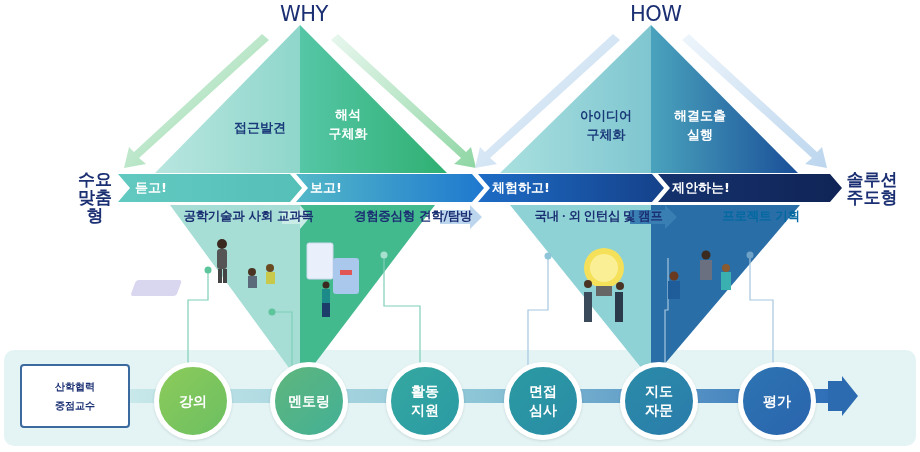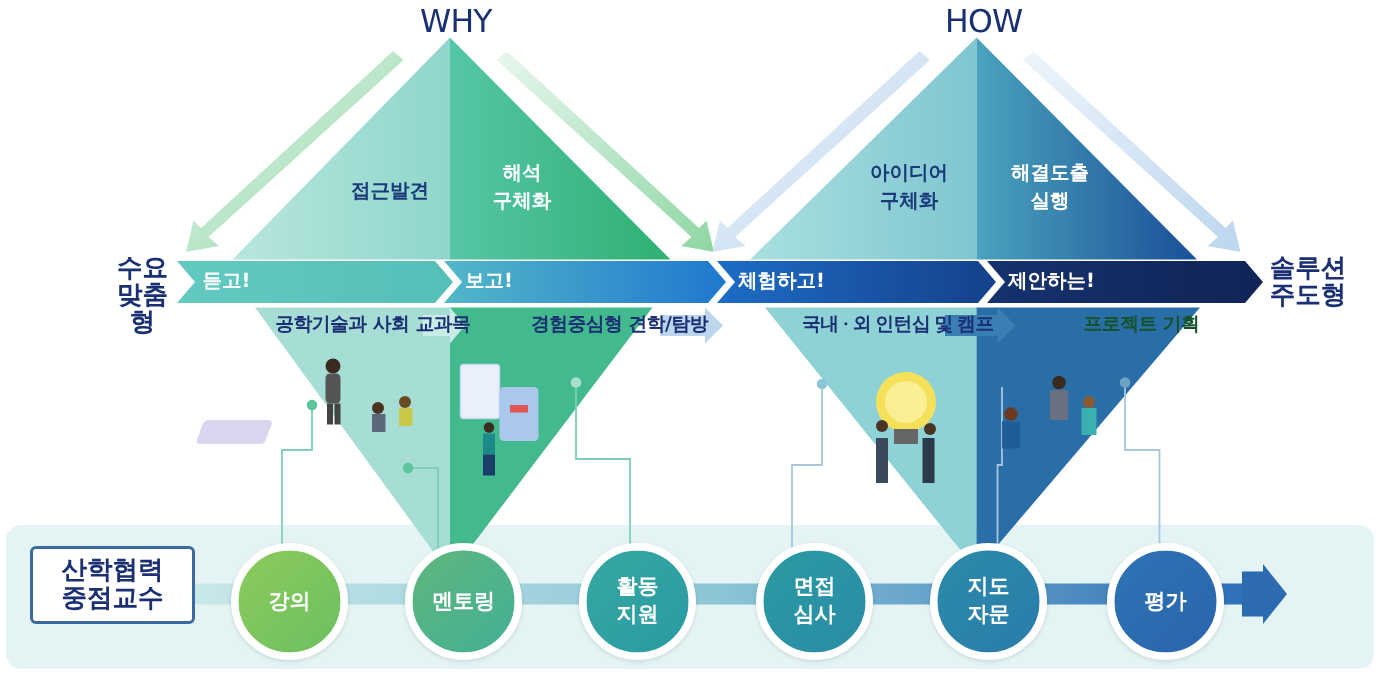--- a/index.html
+++ b/index.html
@@ -5,25 +5,25 @@
   html, body { margin: 0; padding: 0; background: #ffffff; }
   body { width: 920px; height: 452px; position: relative; overflow: hidden;
          font-family: "DejaVu Sans", "Liberation Sans", sans-serif; }
   .abs { position: absolute; }
   .title { font-weight: normal; color: #1b2f73; font-size: 21px; letter-spacing: -0.5px; }
   .tri-label { color: #1b3a7a; font-size: 13px; font-weight: bold; text-align: center; line-height: 19px; }
   .tri-label.light { color: #ffffff; }
   .side-label { color: #1b2f73; font-size: 17px; font-weight: bold; text-align: center; line-height: 18px; }
   .band-label { color: #ffffff; font-size: 13px; font-weight: bold; text-align: left; line-height: 28px; }
   .sub-label { color: #1b2f73; font-size: 12.5px; font-weight: bold; text-align: center; white-space: nowrap; letter-spacing: -0.3px; margin-left: 36px; }
-  .sub-label.light { color: #14532d; }
+  .sub-label.light { color: #0369a1; }
   .bottom-band { left: 4px; top: 350px; width: 912px; height: 96px; background: #e4f4f4; border-radius: 10px; }
-  .role-box { left: 20px; top: 364px; width: 110px; height: 52px; background: #ffffff; border: 2px solid #3a6aa0;
+  .role-box { left: 20px; top: 364px; width: 110px; height: 64px; background: #ffffff; border: 2px solid #3a6aa0;
               border-radius: 4px; box-sizing: border-box; display: flex; align-items: center; justify-content: center;
-              color: #1b2f73; font-weight: bold; font-size: 17px; text-align: center; line-height: 19px; }
+              color: #1b2f73; font-weight: bold; font-size: 10px; text-align: center; line-height: 19px; }
   .circle { width: 68px; height: 68px; border-radius: 50%; border: 5px solid #ffffff; box-sizing: content-box;
             display: flex; align-items: center; justify-content: center; color: #ffffff; font-weight: bold;
             font-size: 14px; text-align: center; line-height: 19px; box-shadow: 0 1px 3px rgba(0,0,0,0.12); }
 </style>
 </head>
 <body>
 
 <div class="abs bottom-band"></div>
 
 <svg class="abs" style="left:0;top:0" width="920" height="452">

